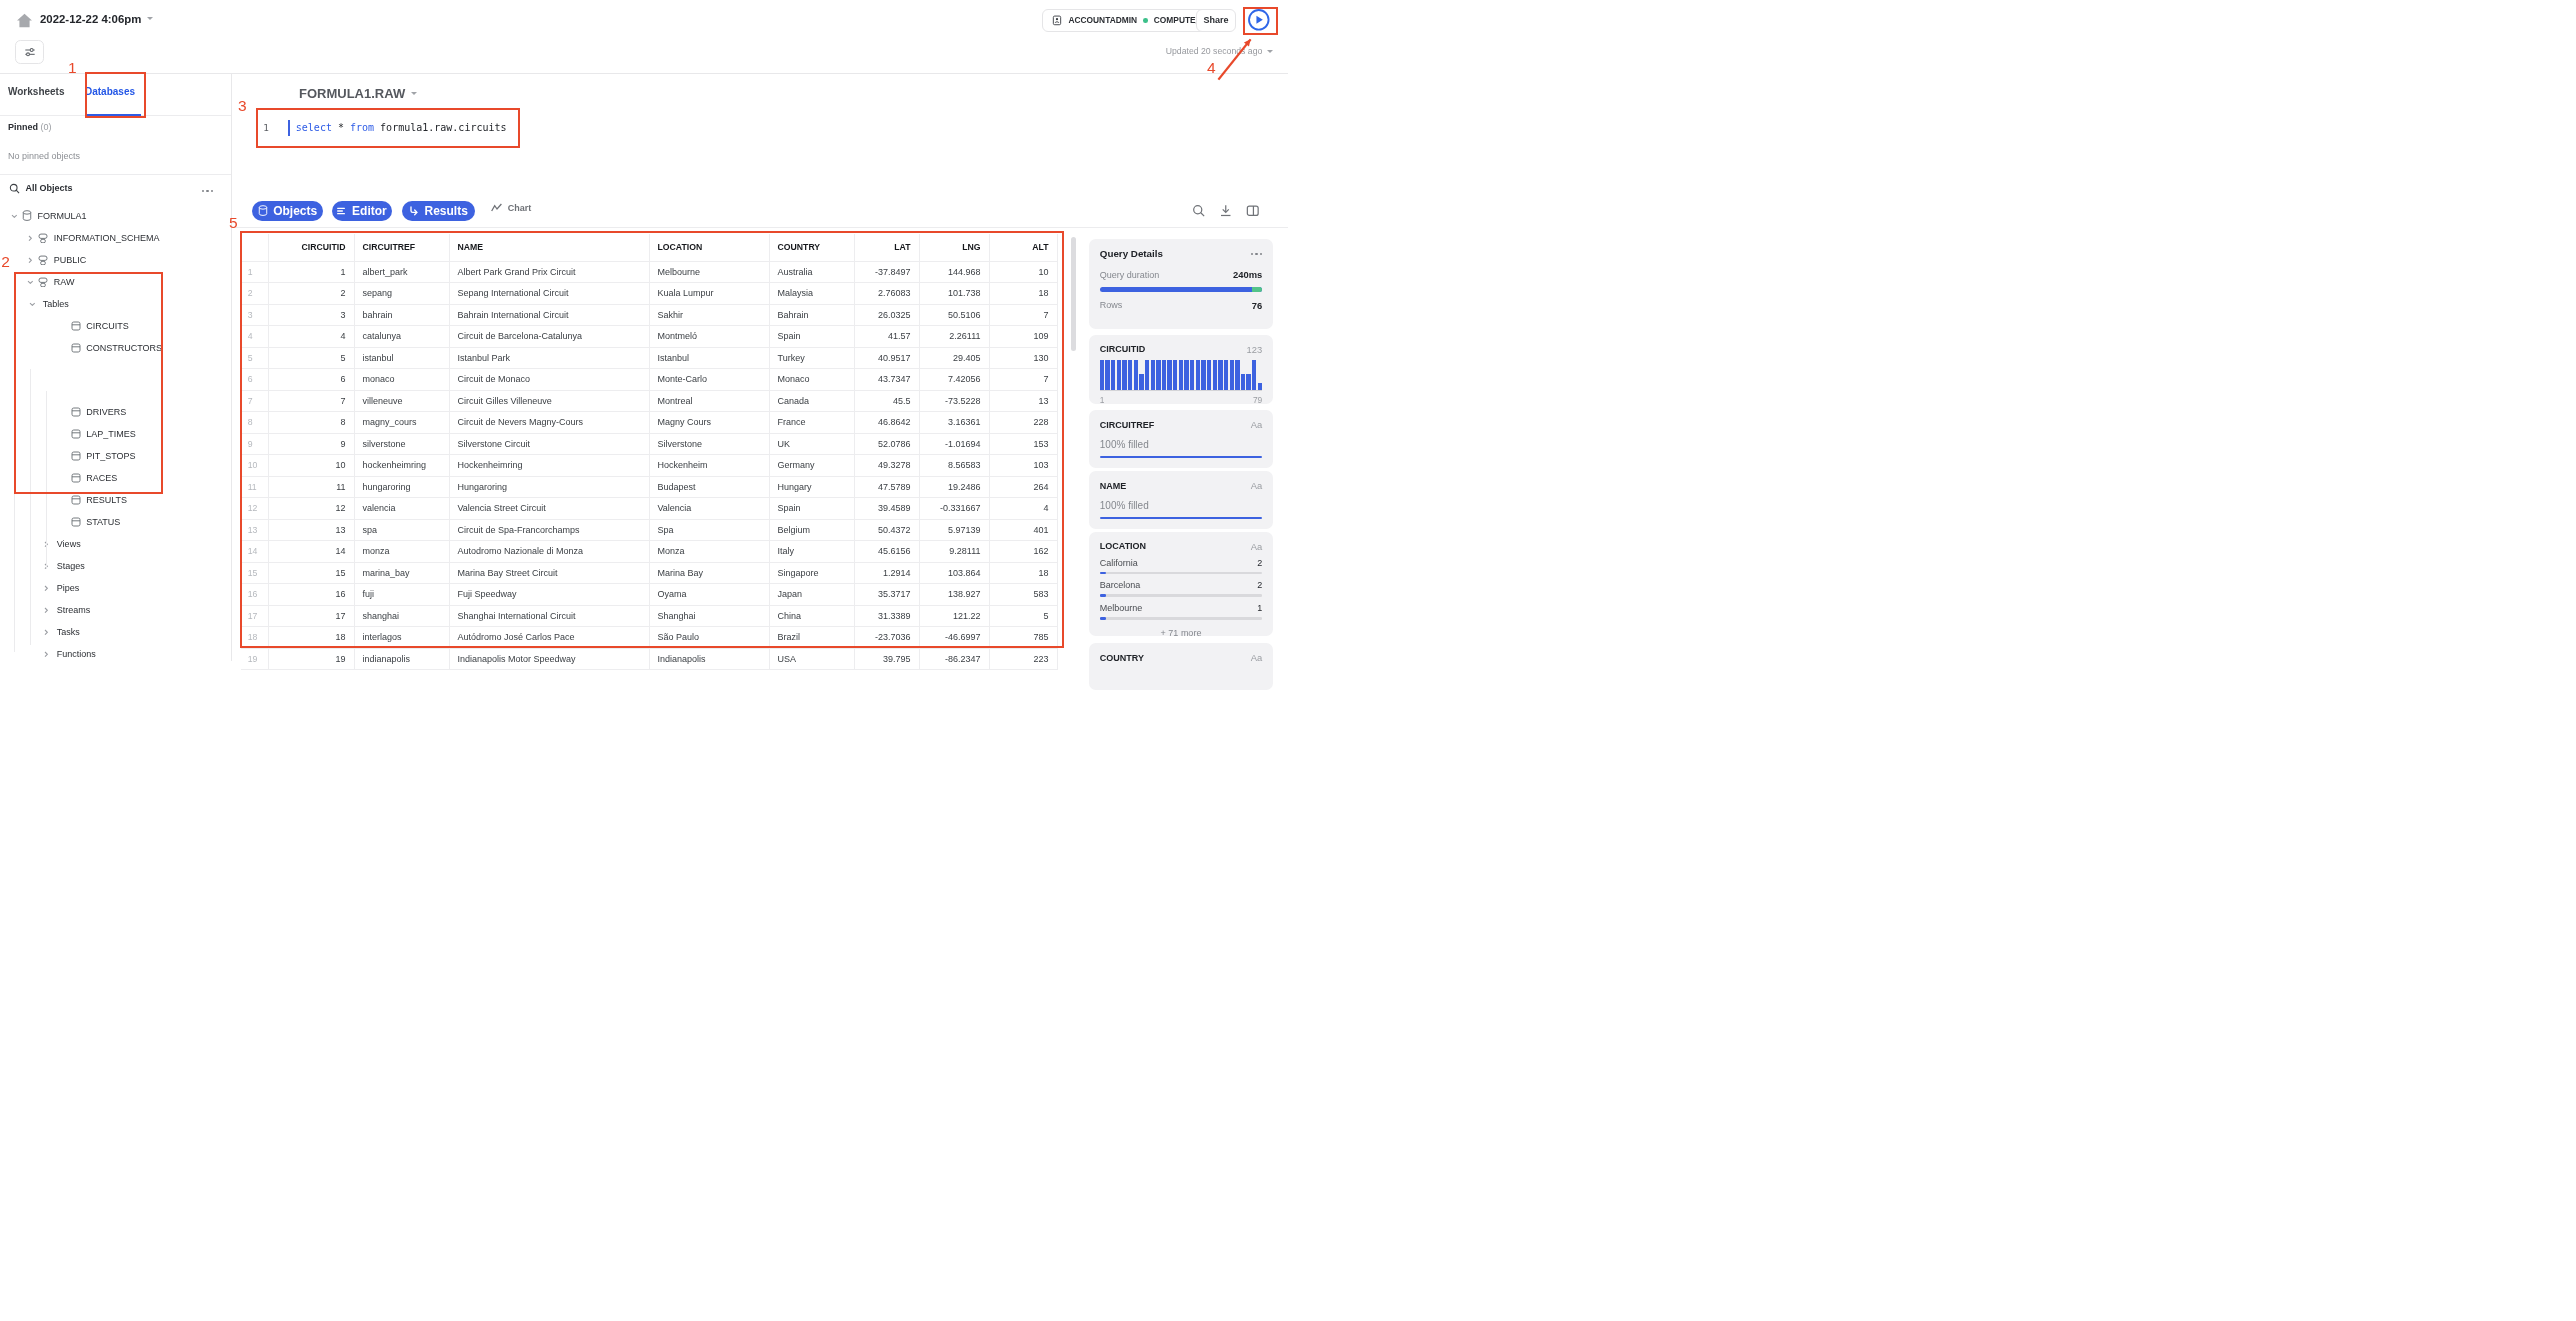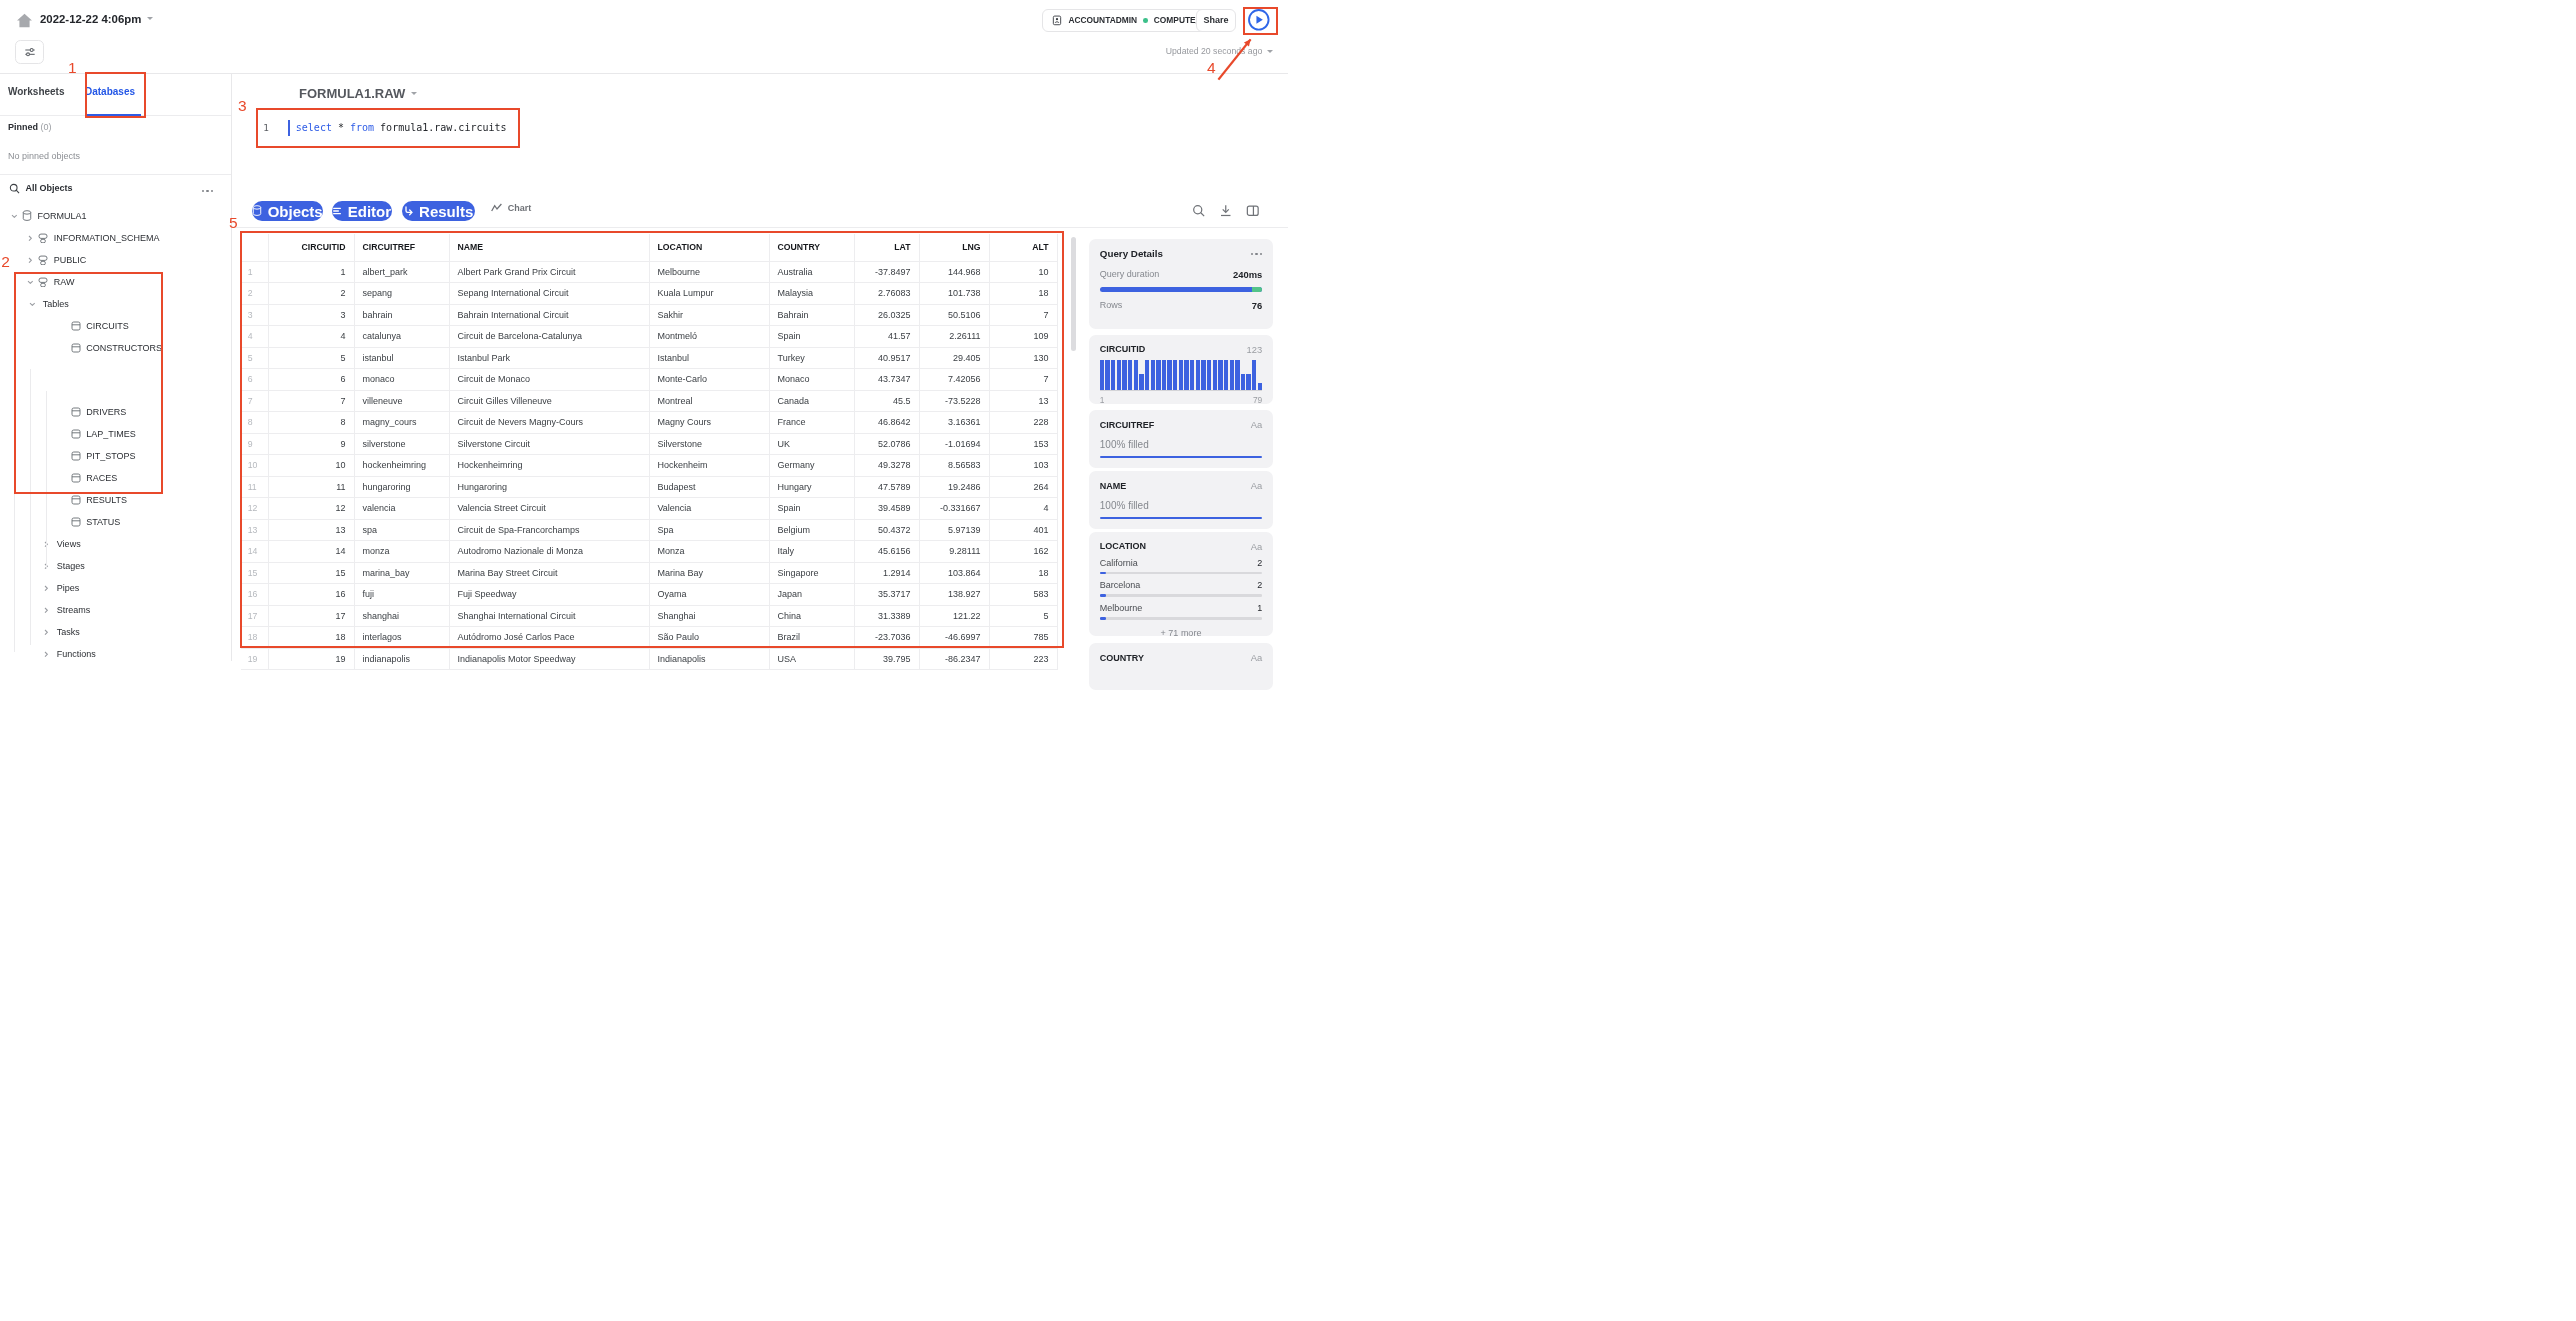--- a/index.html
+++ b/index.html
@@ -56,21 +56,21 @@
     display:flex; align-items:center; gap:5.4px; cursor:pointer; }
   .code-line { position:absolute; left:258px; top:118px; height:19px; display:flex; align-items:center;
     font-family:"DejaVu Sans Mono", monospace; font-size:10px; }
   .line-no { width:10.8px; text-align:right; color:#5a5d62; font-size:9.4px; }
   .cursor-bar { width:2px; height:16px; background:#3d62e0; margin-left:19px; }
   .sql { margin-left:6px; white-space:pre; color:#23262b; }
   .sql .kw { color:#2e5ce6; }
 
   
   .pill { position:absolute; top:201px; height:20px; border-radius:10px; background:#3d62e0; color:#fff;
-    display:flex; align-items:center; justify-content:center; gap:5.4px; font-size:15px; font-weight:700;
+    display:flex; align-items:center; justify-content:center; gap:5.4px; font-size:12px; font-weight:700;
     cursor:pointer; }
   .chart-toggle { position:absolute; left:491px; top:203px; display:flex; align-items:center; gap:5.4px;
     font-size:9px; font-weight:700; color:#6f7277; cursor:pointer; }
   .tool-icon { position:absolute; top:204px; width:15px; height:15px; cursor:pointer; }
   .toolbar-div { position:absolute; left:232px; top:227px; width:1056px; height:0.7px; background:#ececee; }
 
   
   .results-table { position:absolute; left:241px; top:234px; border-collapse:collapse; table-layout:fixed; }
   .results-table th { height:27px; font-size:8.7px; font-weight:700; color:#16181c; background:#fff;
     border-right:0.7px solid #ededef; border-bottom:0.7px solid #ededef; padding:0 8px; white-space:nowrap; }
@@ -82,21 +82,21 @@
   .scroll-thumb { position:absolute; left:1071px; top:237px; width:4.7px; height:114px; border-radius:2.7px;
     background:#dcdcdf; }
 
   
   .card { position:absolute; left:1089px; width:184px; background:#f2f2f4; border-radius:6.7px; }
   .card .pad { padding:9.4px 10.8px; }
   .card-title-row { display:flex; align-items:center; justify-content:space-between; }
   .card-title { font-size:9px; font-weight:700; color:#202328; }
   .type-badge { font-size:9.4px; color:#9a9da2; }
   .qd-title { font-size:9.8px; font-weight:700; color:#202328; }
-  .stat-row { display:flex; justify-content:space-between; }
+  .stat-row { display:flex; justify-content:space-between; align-items:center; }
   .stat-label { font-size:9px; color:#85888e; }
   .stat-value { font-size:9.4px; font-weight:700; color:#202328; }
   .progress { height:4.7px; border-radius:2.7px; background:#3d62e0; position:relative; overflow:hidden; margin:6.7px 0 8px; }
   .progress .green { position:absolute; right:0; top:0; bottom:0; background:#53c389; }
   .hist { display:flex; align-items:flex-end; gap:1.3px; height:30px; border-bottom:0.7px solid #d4d4d7; margin-top:6.7px; }
   .hist i { flex:1; background:#3d62e0; }
   .hist-axis { display:flex; justify-content:space-between; font-size:8.4px; color:#9a9da2; margin-top:3.4px; }
   .filled-text { font-size:10px; color:#85888e; margin-top:8.7px; }
   .filled-bar { height:2px; border-radius:1.3px; background:#3d62e0; margin-top:6px; }
   .loc-item { margin-top:6px; }

